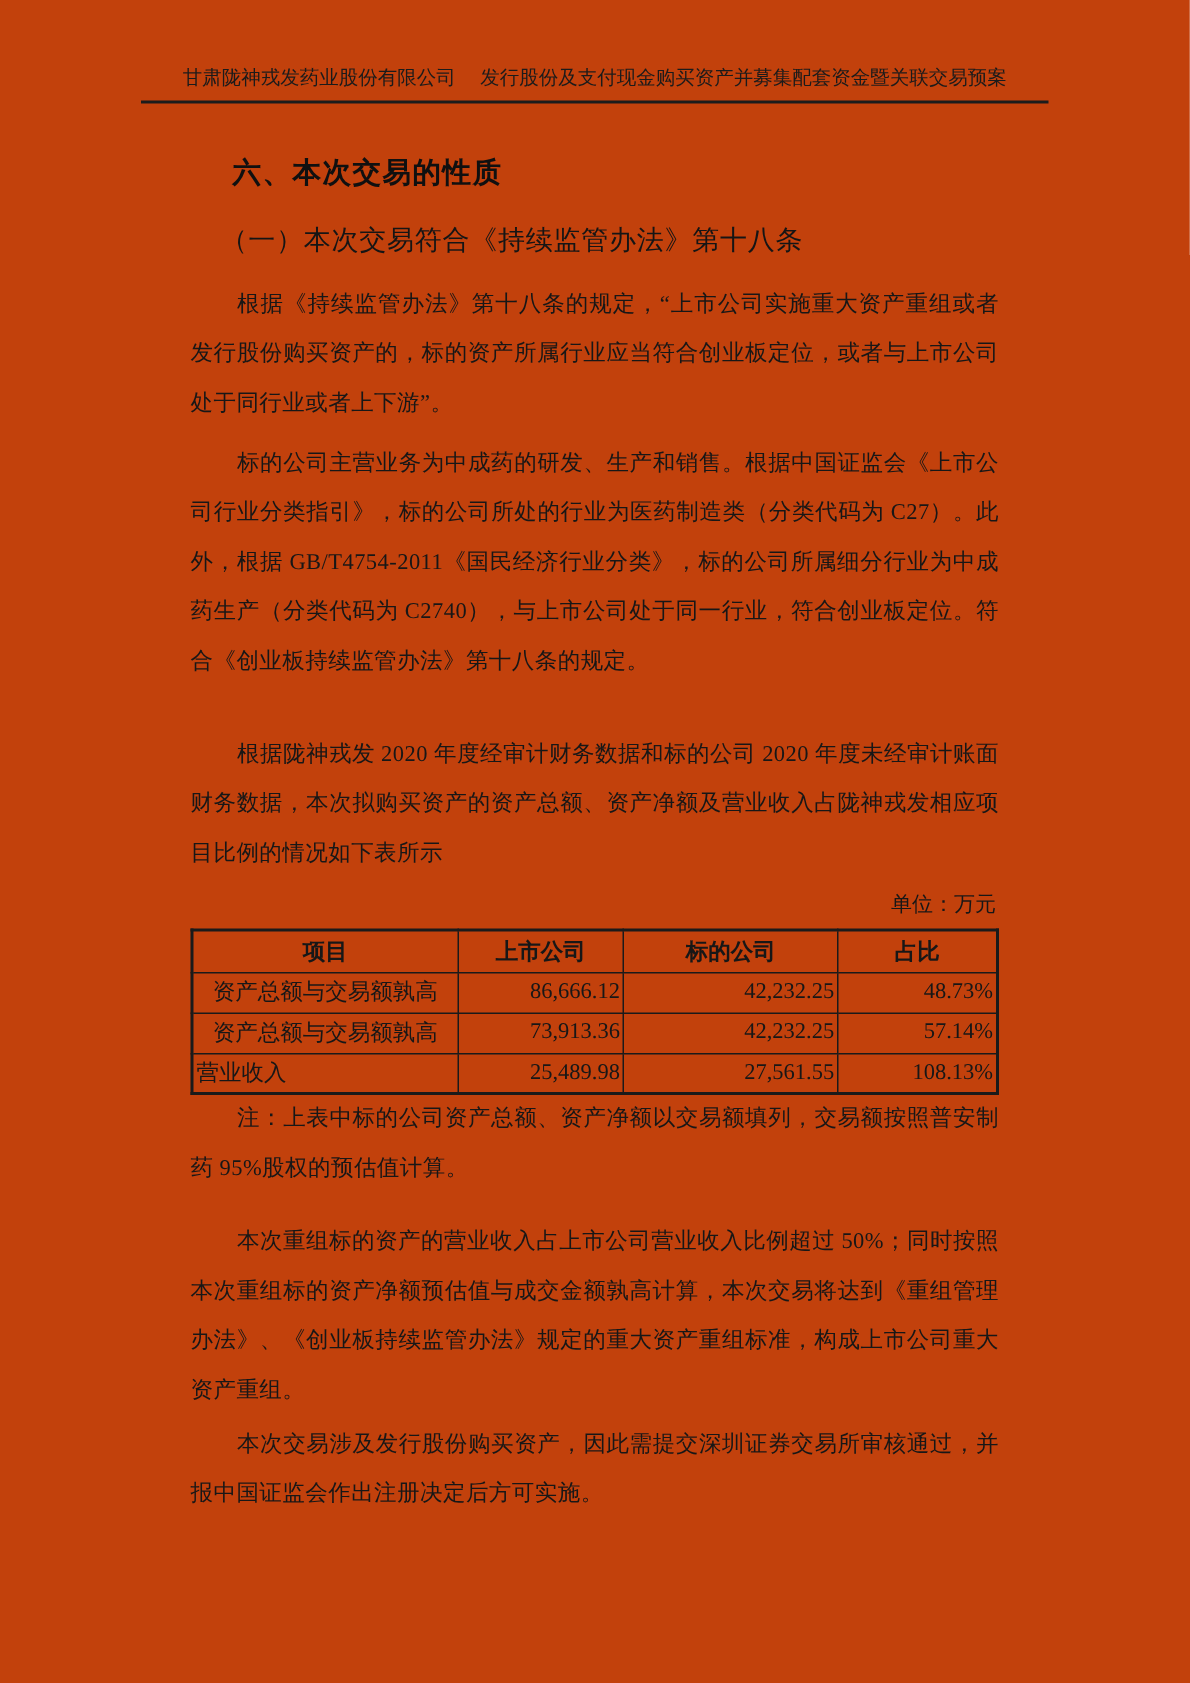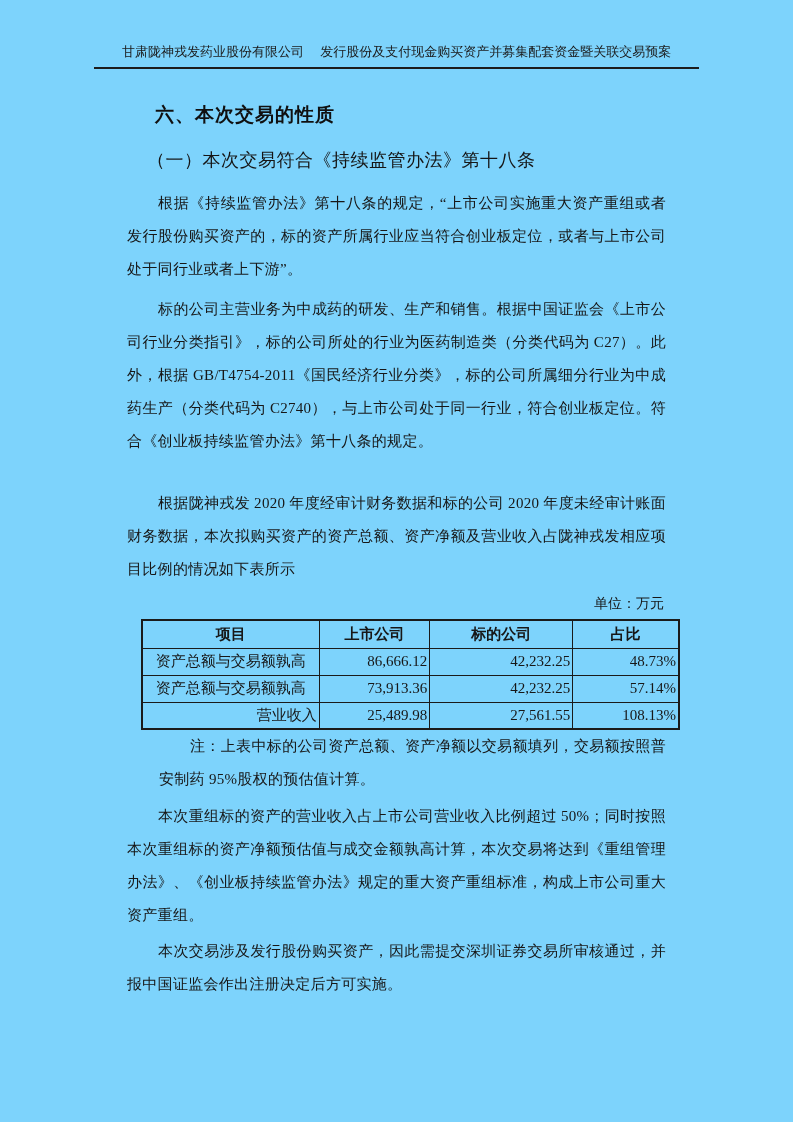--- a/index.html
+++ b/index.html
@@ -5,21 +5,21 @@
   * { box-sizing: border-box; }
   html, body { margin: 0; padding: 0; }
   body {
     width: 793px; height: 1122px;
     background: #ffffff;
     font-family: "Liberation Serif", "DejaVu Serif", serif;
   }
   .page {
     position: relative;
     width: 793px; height: 1122px;
-    background: #7dd3fc;
+    background: #c2410c;
     color: #151515;
     overflow: hidden;
   }
   .doc-header {
     position: absolute;
     top: 43px; left: 94px; right: 94px;
     text-align: center;
     font-size: 13px;
     line-height: 18px;
     color: #1b1b1b;
@@ -55,53 +55,52 @@
     font-size: 15px;
     line-height: 33px;
     text-align: justify;
     text-indent: 31px;
     letter-spacing: 0.3px;
     color: #171717;
   }
   #p1 { margin-top: 16px; }
   #p2 { margin-top: 7px; }
   #p3 { margin-top: 29px; }
-  #note { margin-top: 0px; margin-left: 32px; }
-  #p4 { margin-top: 4px; }
+  #note { margin-top: 0px; }
+  #p4 { margin-top: 16px; }
   #p5 { margin-top: 3px; }
   .unit-label {
     margin-top: 8px;
     text-align: right;
     font-size: 14px;
     line-height: 19px;
     padding-right: 2px;
     color: #171717;
   }
   table.ratio-table {
     margin-top: 6px;
     width: 100%;
     border-collapse: collapse;
     border: 2px solid #1a1a1a;
     font-size: 15px;
     color: #171717;
-    margin-left: 14px;
   }
   table.ratio-table th, table.ratio-table td {
     border: 1px solid #1a1a1a;
     height: 27px;
     padding: 0 2px;
     font-weight: normal;
   }
   table.ratio-table th {
     font-weight: 700;
     text-align: center;
     height: 28px;
   }
   td.c-center { text-align: center; }
-  td.c-left   { text-align: right; padding-left: 9px; }
+  td.c-left   { text-align: left; padding-left: 9px; }
   td.c-num    { text-align: right; padding-right: 10px; }
 </style>
 </head>
 <body>
 
 <div class="page">
 
   <div class="doc-header">甘肃陇神戎发药业股份有限公司　 发行股份及支付现金购买资产并募集配套资金暨关联交易预案</div>
 
   <div class="content">

